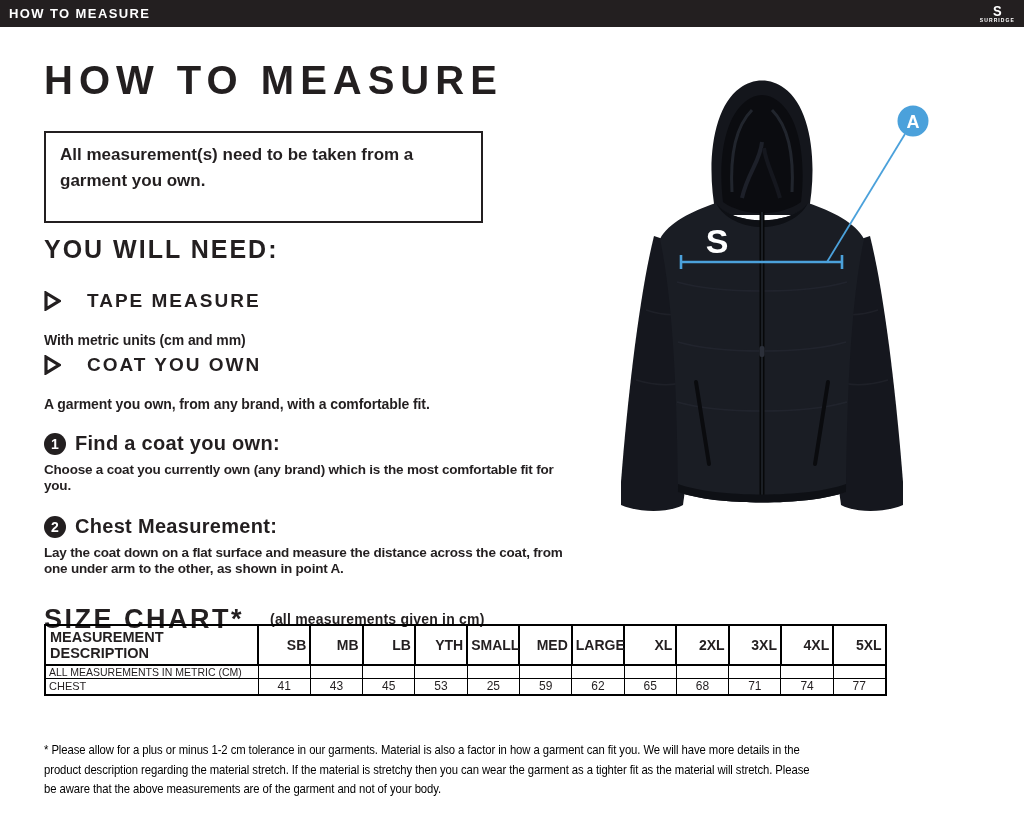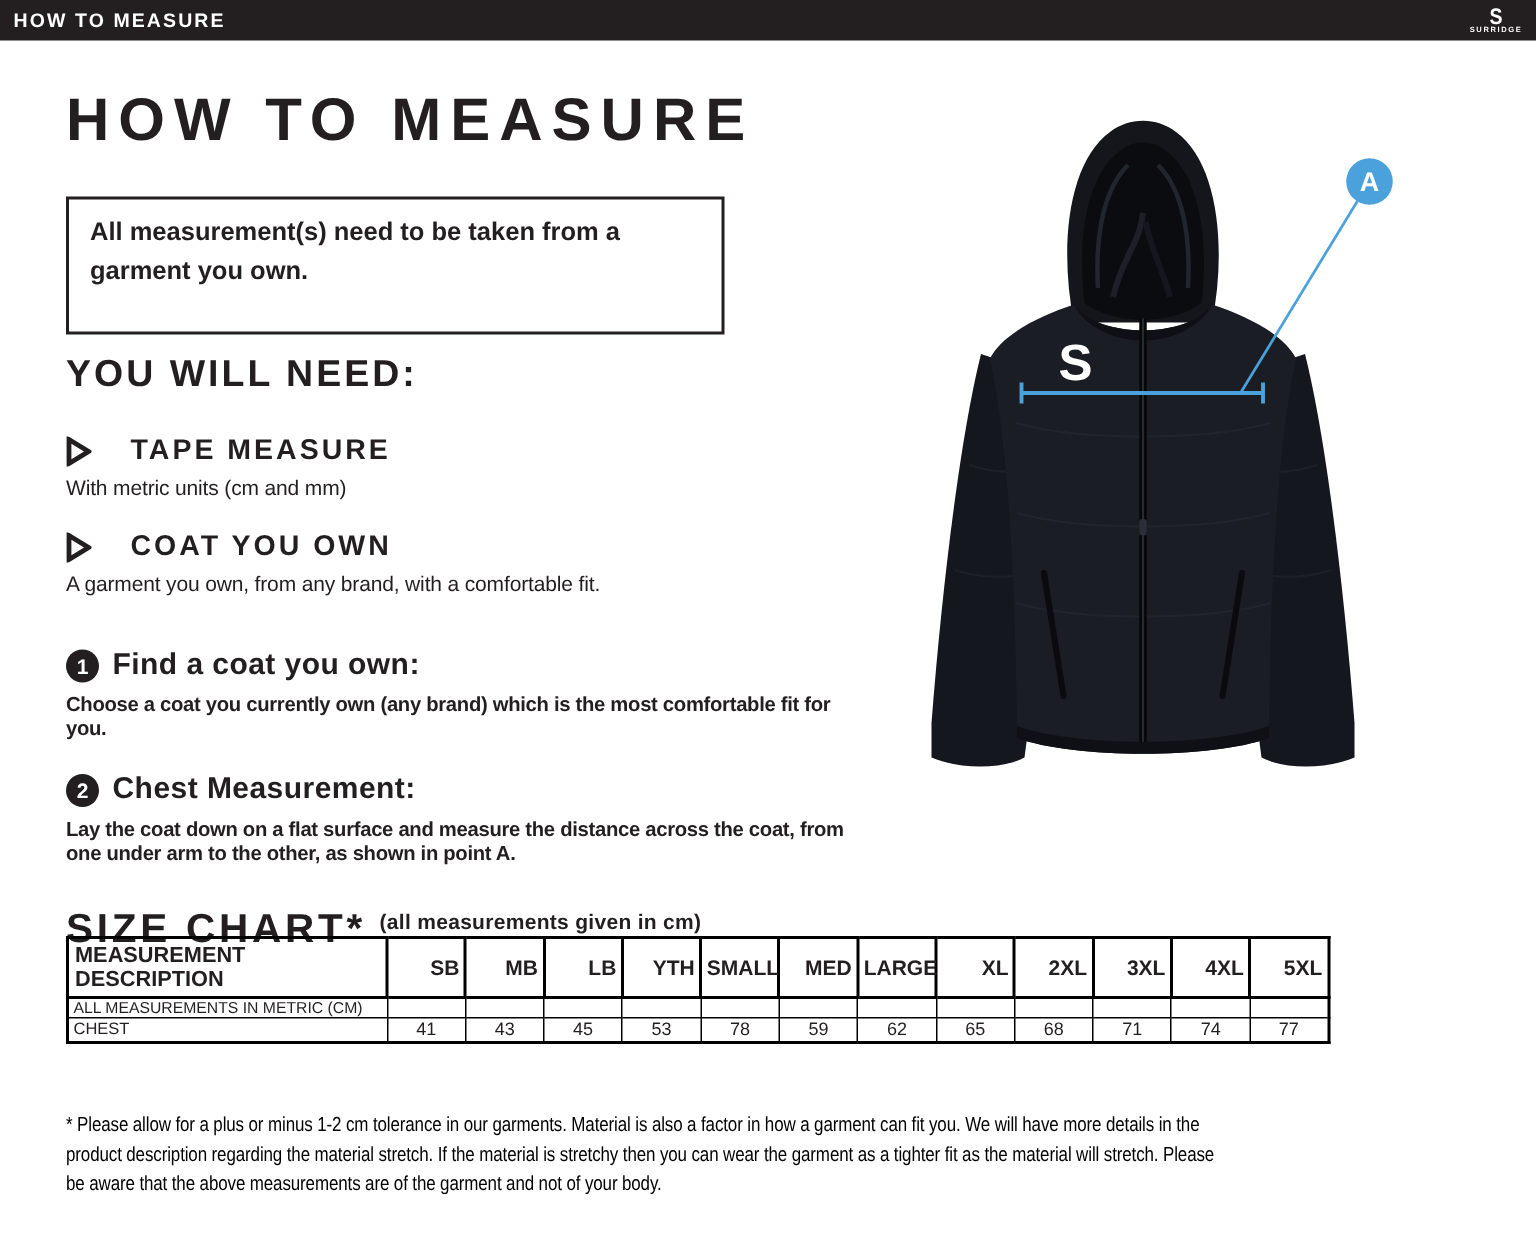--- a/index.html
+++ b/index.html
@@ -24,34 +24,34 @@
   .note-box{position:absolute;left:44px;top:131px;width:439px;height:92px;border:2px solid var(--ink);
             padding:9px 14px;font-size:17px;font-weight:bold;line-height:1.5;}
 
   
   .ywn-heading{position:absolute;left:44px;top:235px;font-size:25px;font-weight:bold;letter-spacing:2px;}
   .need-item{position:absolute;left:44px;}
   .need-item.first{top:290px;}
   .need-item.second{top:354px;}
   .need-title-row{display:flex;align-items:center;gap:26px;}
   .need-title{font-size:19px;font-weight:bold;letter-spacing:2px;}
-  .need-sub{font-size:14px;font-weight:normal;margin-top:5px;letter-spacing:-0.1px;}
+  .need-sub{font-size:14px;font-weight:bold;margin-top:20px;letter-spacing:-0.1px;}
 
   
   .step{position:absolute;left:44px;width:525px;}
   .step.first{top:432px;}
   .step.second{top:515px;}
   .step-header{display:flex;align-items:center;gap:9px;}
   .step-num{width:22px;height:22px;border-radius:50%;background:var(--ink);color:#fff;font-weight:bold;
             font-size:14px;display:flex;align-items:center;justify-content:center;flex:0 0 22px;}
   .step-title{font-size:20px;font-weight:bold;letter-spacing:0.3px;}
   .step-body{font-size:13.5px;font-weight:bold;line-height:1.22;margin-top:7px;letter-spacing:-0.2px;}
 
   
-  .size-heading-row{position:absolute;left:44px;top:606px;display:flex;align-items:flex-start;gap:9px;}
+  .size-heading-row{position:absolute;left:44px;top:606px;display:flex;align-items:center;gap:26px;}
   .size-heading{font-size:27px;font-weight:bold;letter-spacing:2.5px;line-height:1;}
   .size-subheading{font-size:14px;font-weight:bold;padding-bottom:2px;letter-spacing:0.2px;}
 
   table.size{position:absolute;left:44px;top:624px;width:841px;border-collapse:collapse;
              table-layout:fixed;border:2px solid #000;}
   table.size th{border:2px solid #000;font-size:14px;font-weight:bold;text-align:right;
                 padding:3px 3px;height:22px;}
   table.size th.desc{text-align:left;padding-left:4px;font-size:14.5px;}
   table.size td{border:1px solid #000;font-size:12px;text-align:center;padding:0 3px;height:16px;}
   table.size tr.note-row td{font-size:10.5px;font-weight:normal;text-align:left;height:13px;}
@@ -161,21 +161,21 @@
           <td></td>
       <td></td>
           <td></td>
     </tr>
     <tr class="data-row">
       <td class="desc">CHEST</td>
       <td>41</td>
       <td>43</td>
       <td>45</td>
       <td>53</td>
-      <td>78</td>
+      <td>25</td>
       <td>59</td>
       <td>62</td>
       <td>65</td>
       <td>68</td>
       <td>71</td>
       <td>74</td>
       <td>77</td>
     </tr>
   </tbody>
     </table>

